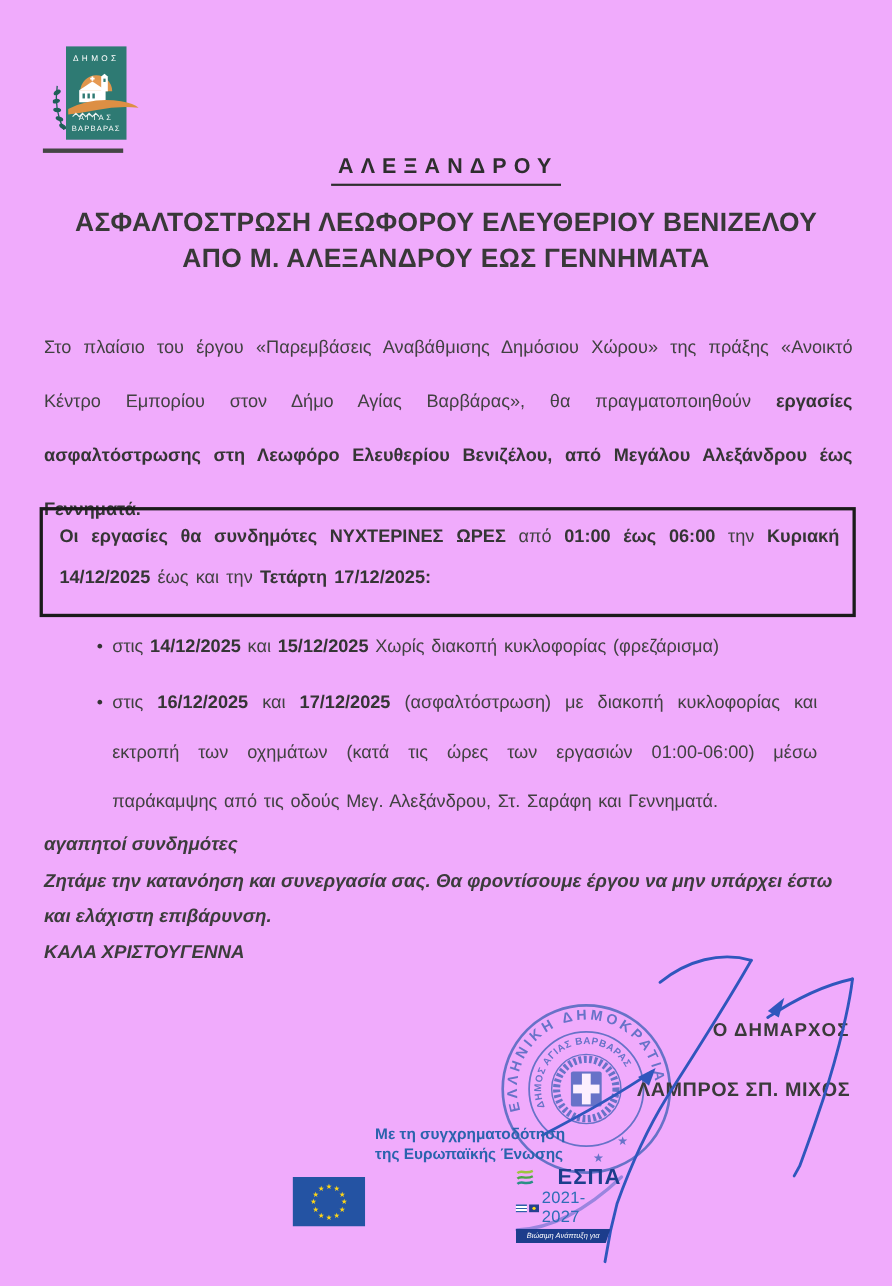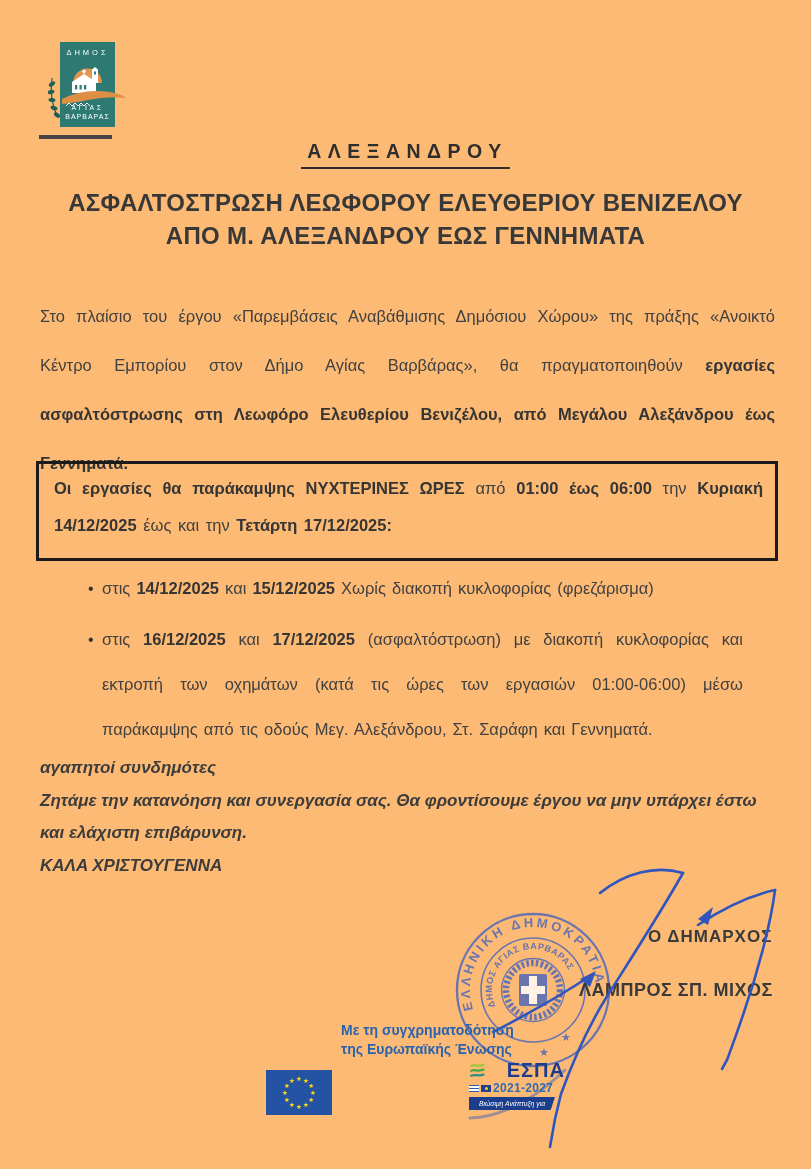--- a/index.html
+++ b/index.html
@@ -1,17 +1,17 @@
 <!DOCTYPE html>
 <html><head>
 <meta charset="utf-8">
 <style>
   html,body{margin:0;padding:0;background:#e8e8e8;}
   .page{
-    position:relative;width:811px;height:1169px;background:#fdba74;
+    position:relative;width:811px;height:1169px;background:#f0abfc;
     margin:0 auto;overflow:hidden;
     font-family:"Liberation Sans","DejaVu Sans",sans-serif;
     color:#3d3d3d;
   }
   
   .logo-wrap{position:absolute;left:36px;top:38px;width:100px;height:104px;}
   .logo-svg{position:absolute;left:12px;top:4px;}
   .logo-underline{position:absolute;left:3px;top:97px;width:73px;height:4px;background:#454545;}
   
   .title-row{position:absolute;left:0;top:140px;width:811px;text-align:center;}
@@ -47,21 +47,21 @@
   .eu-text{position:absolute;left:341px;top:1021px;font-size:14px;font-weight:bold;
     color:#2a63ad;line-height:19px;}
   .espa{position:absolute;left:469px;top:1059px;width:96px;}
   .espa-row1{display:flex;align-items:center;gap:21px;}
   .espa-word{font-size:20px;font-weight:bold;color:#1c3d8c;letter-spacing:1px;line-height:22px;}
   .espa-row2{display:flex;align-items:center;gap:2px;margin-top:0px;}
   .flag-gr{width:10px;height:7px;display:inline-block;
     background:repeating-linear-gradient(#2d5fa8 0 1.5px,#fff 1.5px 3px);}
   .flag-eu{width:10px;height:7px;display:inline-block;background:#24408f;}
   .flag-eu i{display:block;width:3px;height:3px;border-radius:50%;background:#ffd617;margin:2px auto 0;}
-  .espa-years{font-size:12px;font-weight:bold;color:#2e6cb6;letter-spacing:.3px;}
+  .espa-years{font-size:15px;font-weight:normal;color:#2e6cb6;letter-spacing:.3px;}
   .espa-banner{margin-top:2px;width:86px;height:13px;background:#1c3d8c;color:#fff;
     font-size:6.8px;font-style:italic;text-align:center;line-height:13px;
     clip-path:polygon(0 0,100% 0,95% 100%,0 100%);}
 </style>
 </head>
 <body>
 
 <div class="page">
 
   <div class="logo-wrap">
@@ -107,21 +107,21 @@
   <div class="title-row">
     <span>ΑΛΕΞΑΝΔΡΟΥ</span>
   </div>
   <div class="subtitle">
     <div>ΑΣΦΑΛΤΟΣΤΡΩΣΗ ΛΕΩΦΟΡΟΥ ΕΛΕΥΘΕΡΙΟΥ ΒΕΝΙΖΕΛΟΥ</div>
     <div>ΑΠΟ Μ. ΑΛΕΞΑΝΔΡΟΥ ΕΩΣ ΓΕΝΝΗΜΑΤΑ</div>
   </div>
 
   <div class="intro"><span>Στο πλαίσιο του έργου «Παρεμβάσεις Αναβάθμισης Δημόσιου Χώρου» της πράξης «Ανοικτό Κέντρο Εμπορίου στον Δήμο Αγίας Βαρβάρας», θα πραγματοποιηθούν </span><span class="b">εργασίες ασφαλτόστρωσης στη Λεωφόρο Ελευθερίου Βενιζέλου, από Μεγάλου Αλεξάνδρου έως Γεννηματά.</span></div>
 
-  <div class="notice-box"><span class="b">Οι εργασίες θα παράκαμψης ΝΥΧΤΕΡΙΝΕΣ ΩΡΕΣ</span><span> από </span><span class="b">01:00 έως 06:00</span><span> την </span><span class="b">Κυριακή 14/12/2025</span><span> έως και την </span><span class="b">Τετάρτη 17/12/2025:</span></div>
+  <div class="notice-box"><span class="b">Οι εργασίες θα συνδημότες ΝΥΧΤΕΡΙΝΕΣ ΩΡΕΣ</span><span> από </span><span class="b">01:00 έως 06:00</span><span> την </span><span class="b">Κυριακή 14/12/2025</span><span> έως και την </span><span class="b">Τετάρτη 17/12/2025:</span></div>
 
   <div class="bullets">
     <div class="bullet-item"><span class="bullet-dot">•</span><span>στις </span><span class="b">14/12/2025</span><span> και </span><span class="b">15/12/2025</span><span> Χωρίς διακοπή κυκλοφορίας (φρεζάρισμα)</span></div>
     <div class="bullet-item"><span class="bullet-dot">•</span><span>στις </span><span class="b">16/12/2025</span><span> και </span><span class="b">17/12/2025</span><span> (ασφαλτόστρωση) με διακοπή κυκλοφορίας και εκτροπή των οχημάτων (κατά τις ώρες των εργασιών 01:00-06:00) μέσω παράκαμψης από τις οδούς Μεγ. Αλεξάνδρου, Στ. Σαράφη και Γεννηματά.</span></div>
   </div>
 
   <div class="closing">
     <div>αγαπητοί συνδημότες</div>
     <div>Ζητάμε την κατανόηση και συνεργασία σας. Θα φροντίσουμε έργου να μην υπάρχει έστω</div>
     <div>και ελάχιστη επιβάρυνση.</div>

